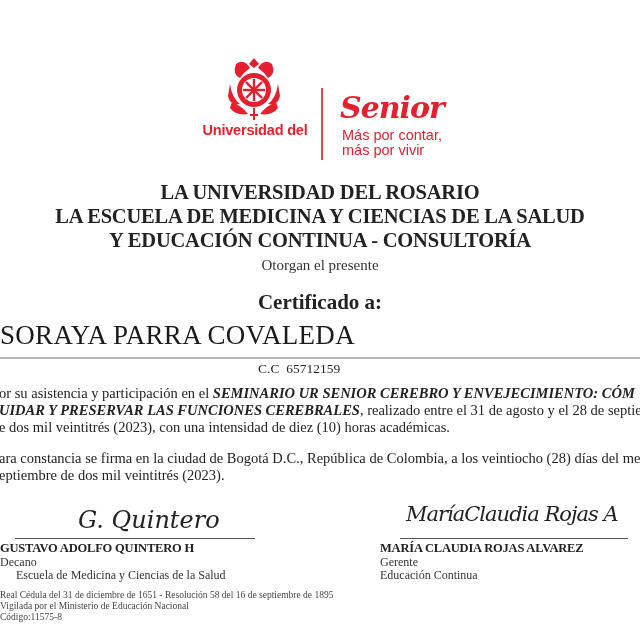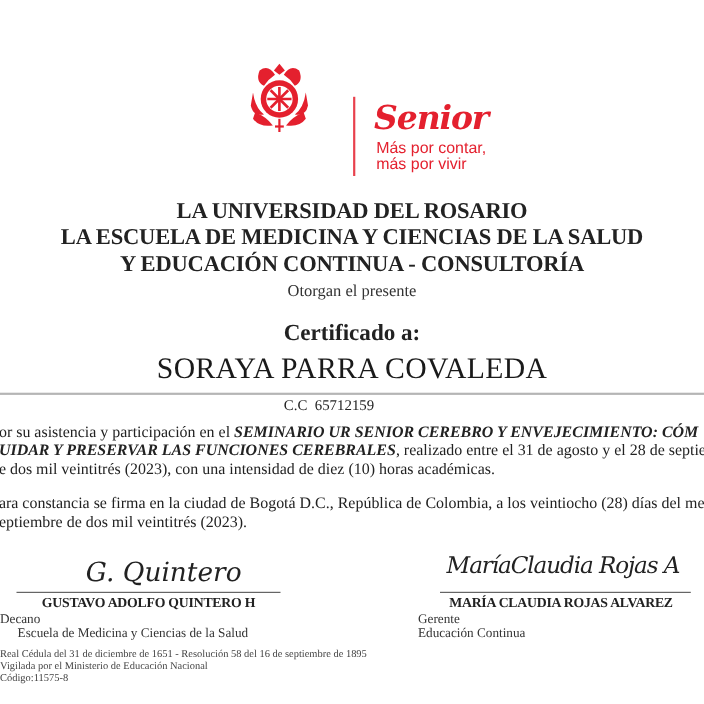--- a/index.html
+++ b/index.html
@@ -17,28 +17,28 @@
     font-family: "Liberation Sans", sans-serif; font-weight: bold; color: #e4202e; font-size: 27px; letter-spacing: -0.5px; }
   .logo-divider { left: 321px; top: 88px; width: 1.5px; height: 72px; background: #e4202e; opacity: 0.85; }
   .senior { left: 340px; top: 90px; font-family: "DejaVu Serif", serif; font-style: italic; font-weight: bold;
     color: #e4202e; font-size: 30px; letter-spacing: -1px; }
   .tagline { left: 342px; top: 128px; font-family: "Liberation Sans", sans-serif; color: #e4202e;
     font-size: 14.5px; line-height: 15px; }
   
   .hdr { left: 0; width: 640px; text-align: center; font-weight: bold; font-size: 20.5px; color: #222; letter-spacing: -0.2px; }
   .otorgan { left: 0; width: 640px; top: 257px; text-align: center; font-size: 15px; color: #333; }
   .certificado { left: 0; width: 640px; top: 290px; text-align: center; font-weight: bold; font-size: 21px; color: #222; }
-  .name { left: 0; width: 640px; top: 320px; text-align: center; font-size: 27px; color: #1a1a1a; letter-spacing: 0.3px; }
+  .name { left: 0; width: 640px; top: 320px; font-size: 27px; color: #1a1a1a; letter-spacing: 0.3px; }
   .name-line { left: 0; top: 357px; width: 640px; height: 2px; background: #b5b5b5; }
   .cc { left: 258px; top: 361px; font-size: 13.5px; color: #222; }
   .body-line { left: -8px; white-space: nowrap; font-size: 14.5px; color: #222; }
   .body-line b { font-style: italic; }
   
   .sig-line { height: 1px; background: #555; }
-  .sig-name { font-weight: bold; font-size: 12.5px; color: #222; text-align: center; letter-spacing: -0.2px; }
+  .sig-name { font-weight: bold; font-size: 12.5px; color: #222; text-align: left; letter-spacing: -0.2px; }
   .sig-role { font-size: 12px; color: #333; }
   .sig-scribble { font-family: "DejaVu Serif", serif; font-style: italic; color: #222; }
   .footer { left: 0; width: 640px; text-align: left; font-size: 9.5px; color: #444; line-height: 10.5px; }
 </style>
 </head>
 <body>
 
 <div class="abs logo-left">
   <svg class="crest" viewBox="0 0 56 68">
     <g fill="#e4202e">
@@ -56,20 +56,21 @@
     <g fill="#ffffff">
       <circle cx="28" cy="34" r="12"></circle>
     </g>
     <g stroke="#e4202e" stroke-width="2.4" fill="none">
       <line x1="28" y1="23" x2="28" y2="45"></line>
       <line x1="17" y1="34" x2="39" y2="34"></line>
       <line x1="20" y1="26" x2="36" y2="42"></line>
       <line x1="36" y1="26" x2="20" y2="42"></line>
     </g>
   </svg>
+  <div class="uni-small">Universidad del</div>
 </div>
 <div class="abs logo-divider"></div>
 <div class="abs senior">Senior</div>
 <div class="abs tagline">
   <div>Más por contar,</div>
   <div>más por vivir</div>
 </div>
 
 <div class="abs hdr" style="top:181px">LA UNIVERSIDAD DEL ROSARIO</div>
 <div class="abs hdr" style="top:205px">LA ESCUELA DE MEDICINA Y CIENCIAS DE LA SALUD</div>

